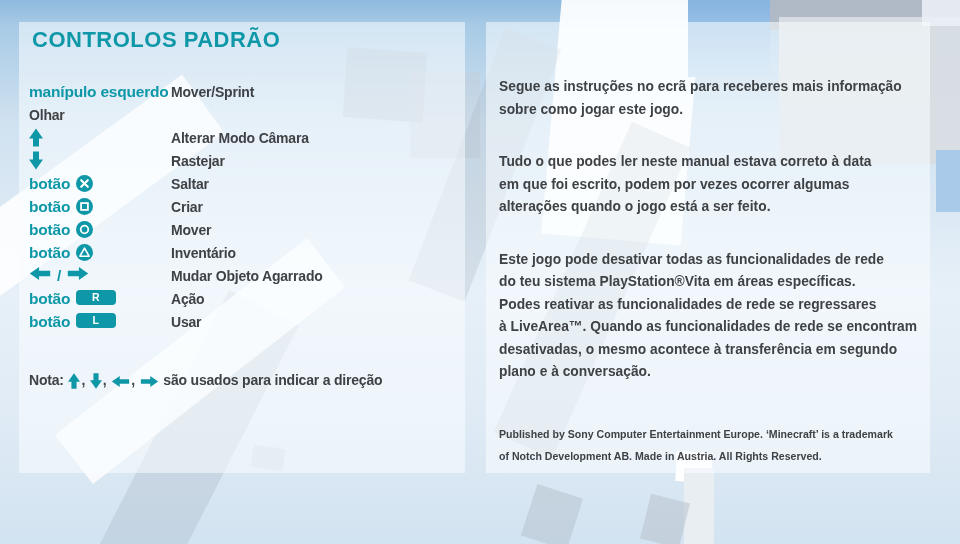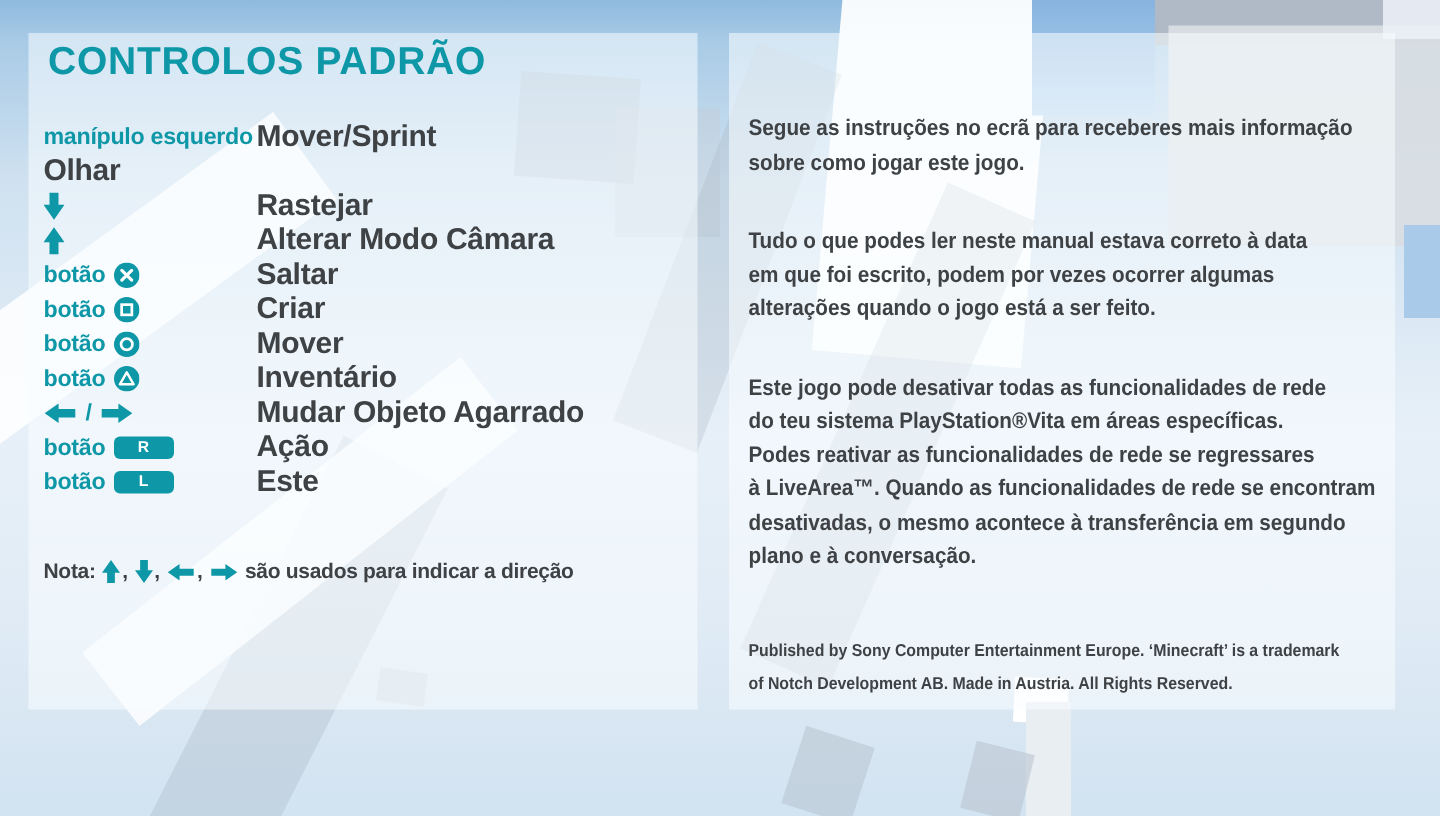--- a/index.html
+++ b/index.html
@@ -24,27 +24,27 @@
   .s14{left:645px;top:498px;width:40px;height:46px;background:rgba(186,197,208,0.6);transform:rotate(14deg);}
   .s15{left:528px;top:490px;width:48px;height:54px;background:rgba(175,188,200,0.45);transform:rotate(18deg);}
   .s16{left:252px;top:447px;width:32px;height:22px;background:rgba(200,210,219,0.6);transform:rotate(8deg);}
   .s17{left:936px;top:150px;width:24px;height:62px;background:#a9cbe9;}
   .s18{left:922px;top:0;width:38px;height:26px;background:rgba(235,240,246,0.9);}
 
   .panel{position:absolute;top:22px;height:451px;background:rgba(250,253,255,0.55);}
   .panel.left{left:19px;width:446px;padding:0;box-sizing:border-box;}
   .panel.right{left:486px;width:444px;box-sizing:border-box;}
 
-  .page-title{margin:5px 0 0 13px;font-size:26px;line-height:26px;font-weight:bold;
+  .page-title{margin:5px 0 0 13px;font-size:22px;line-height:26px;font-weight:bold;
     letter-spacing:0.5px;color:var(--teal);}
   .controls{margin:27px 0 0 10px;}
   .ctrl-row{display:flex;align-items:center;height:23px;}
-  .ctrl-label{width:142px;display:flex;align-items:center;gap:6px;flex:none;
+  .ctrl-label{width:142px;display:flex;align-items:flex-start;gap:6px;flex:none;
     color:var(--teal);font-size:15.5px;font-weight:bold;letter-spacing:-0.2px;}
-  .ctrl-action{color:var(--ink);font-size:20px;font-weight:bold;letter-spacing:-0.2px;}
+  .ctrl-action{color:var(--ink);font-size:14px;font-weight:bold;letter-spacing:-0.2px;}
   .icn{display:inline-flex;align-items:center;color:var(--teal);}
   .icn.ps svg{width:17px;height:17px;}
   .icn.v svg{width:14px;height:19px;}
   .icn.h svg{width:22px;height:13px;}
   .pill{display:inline-block;width:40px;height:15px;background:var(--teal);color:#fff;
     border-radius:4px;font-size:10.5px;line-height:15px;text-align:center;font-weight:bold;letter-spacing:1px;}
   .note{margin:36px 0 0 10px;font-size:14px;line-height:23px;font-weight:bold;
     color:var(--ink);letter-spacing:-0.2px;}
   .note .icn.v svg{width:12px;height:16px;vertical-align:-2px;}
   .note .icn.h svg{width:19px;height:11px;vertical-align:0px;}
@@ -88,35 +88,35 @@
           </div>
           <div class="ctrl-action">Mover/Sprint</div>
         </div>
         <div class="ctrl-row">
           <div class="ctrl-action">Olhar</div>
         </div>
         <div class="ctrl-row">
           <div class="ctrl-label">
             <span class="icn v">
               <svg viewBox="0 0 14 18">
-                <path fill="currentColor" d="M4 0h6v8h4L7 18 0 8h4z"></path>
-              </svg>
-            </span>
-          </div>
-          <div class="ctrl-action">Rastejar</div>
+                <path fill="currentColor" d="M7 0l7 10h-4v8H4v-8H0z"></path>
+              </svg>
+            </span>
+          </div>
+          <div class="ctrl-action">Alterar Modo Câmara</div>
         </div>
         <div class="ctrl-row">
           <div class="ctrl-label">
             <span class="icn v">
               <svg viewBox="0 0 14 18">
-                <path fill="currentColor" d="M7 0l7 10h-4v8H4v-8H0z"></path>
-              </svg>
-            </span>
-          </div>
-          <div class="ctrl-action">Alterar Modo Câmara</div>
+                <path fill="currentColor" d="M4 0h6v8h4L7 18 0 8h4z"></path>
+              </svg>
+            </span>
+          </div>
+          <div class="ctrl-action">Rastejar</div>
         </div>
         <div class="ctrl-row">
           <div class="ctrl-label">
             <span>botão</span>
             <span class="icn ps">
               <svg viewBox="0 0 17 17">
                 <circle cx="8.5" cy="8.5" r="8.5" fill="currentColor"></circle>
                 <path d="M5.2 5.2l6.6 6.6M11.8 5.2l-6.6 6.6" stroke="#fff" stroke-width="2.1" stroke-linecap="round"></path>
               </svg>
             </span>
@@ -180,21 +180,21 @@
             <span>botão</span>
             <span class="pill">R</span>
           </div>
           <div class="ctrl-action">Ação</div>
         </div>
         <div class="ctrl-row">
           <div class="ctrl-label">
             <span>botão</span>
             <span class="pill">L</span>
           </div>
-          <div class="ctrl-action">Este</div>
+          <div class="ctrl-action">Usar</div>
         </div>
       </div>
     <div class="note">
       <div id="note-line1"><span>Nota: </span><span class="icn v">
             <svg viewBox="0 0 14 18">
               <path fill="currentColor" d="M7 0l7 10h-4v8H4v-8H0z"></path>
             </svg>
           </span><span>, </span><span class="icn v">
             <svg viewBox="0 0 14 18">
               <path fill="currentColor" d="M4 0h6v8h4L7 18 0 8h4z"></path>

